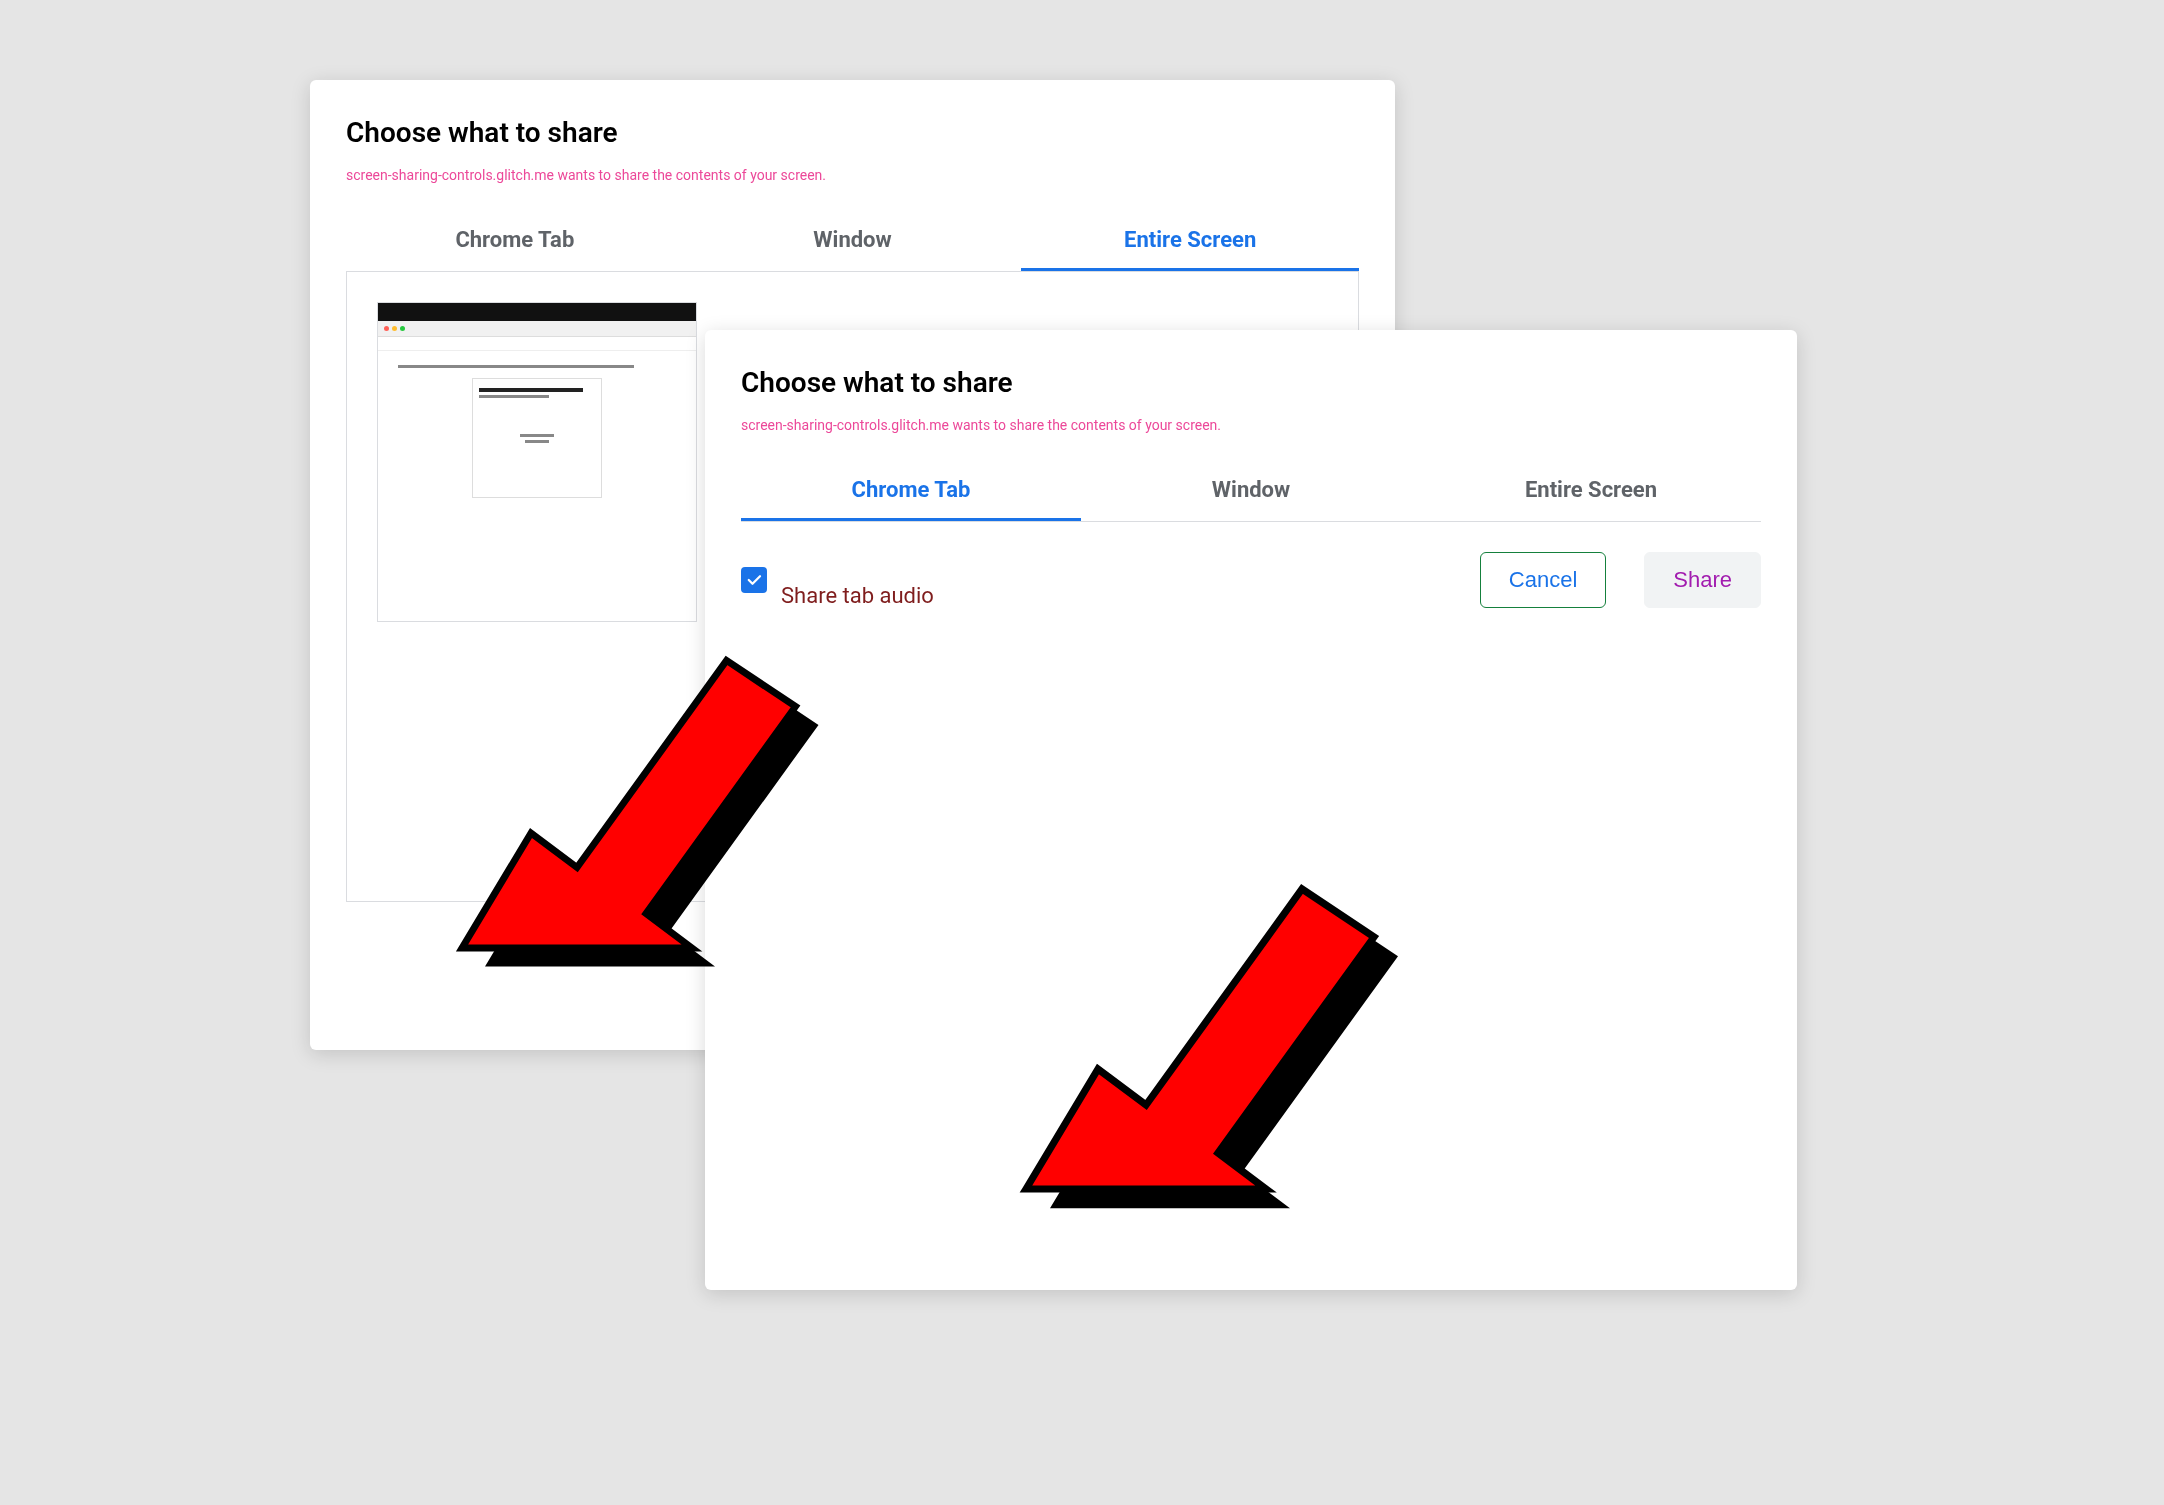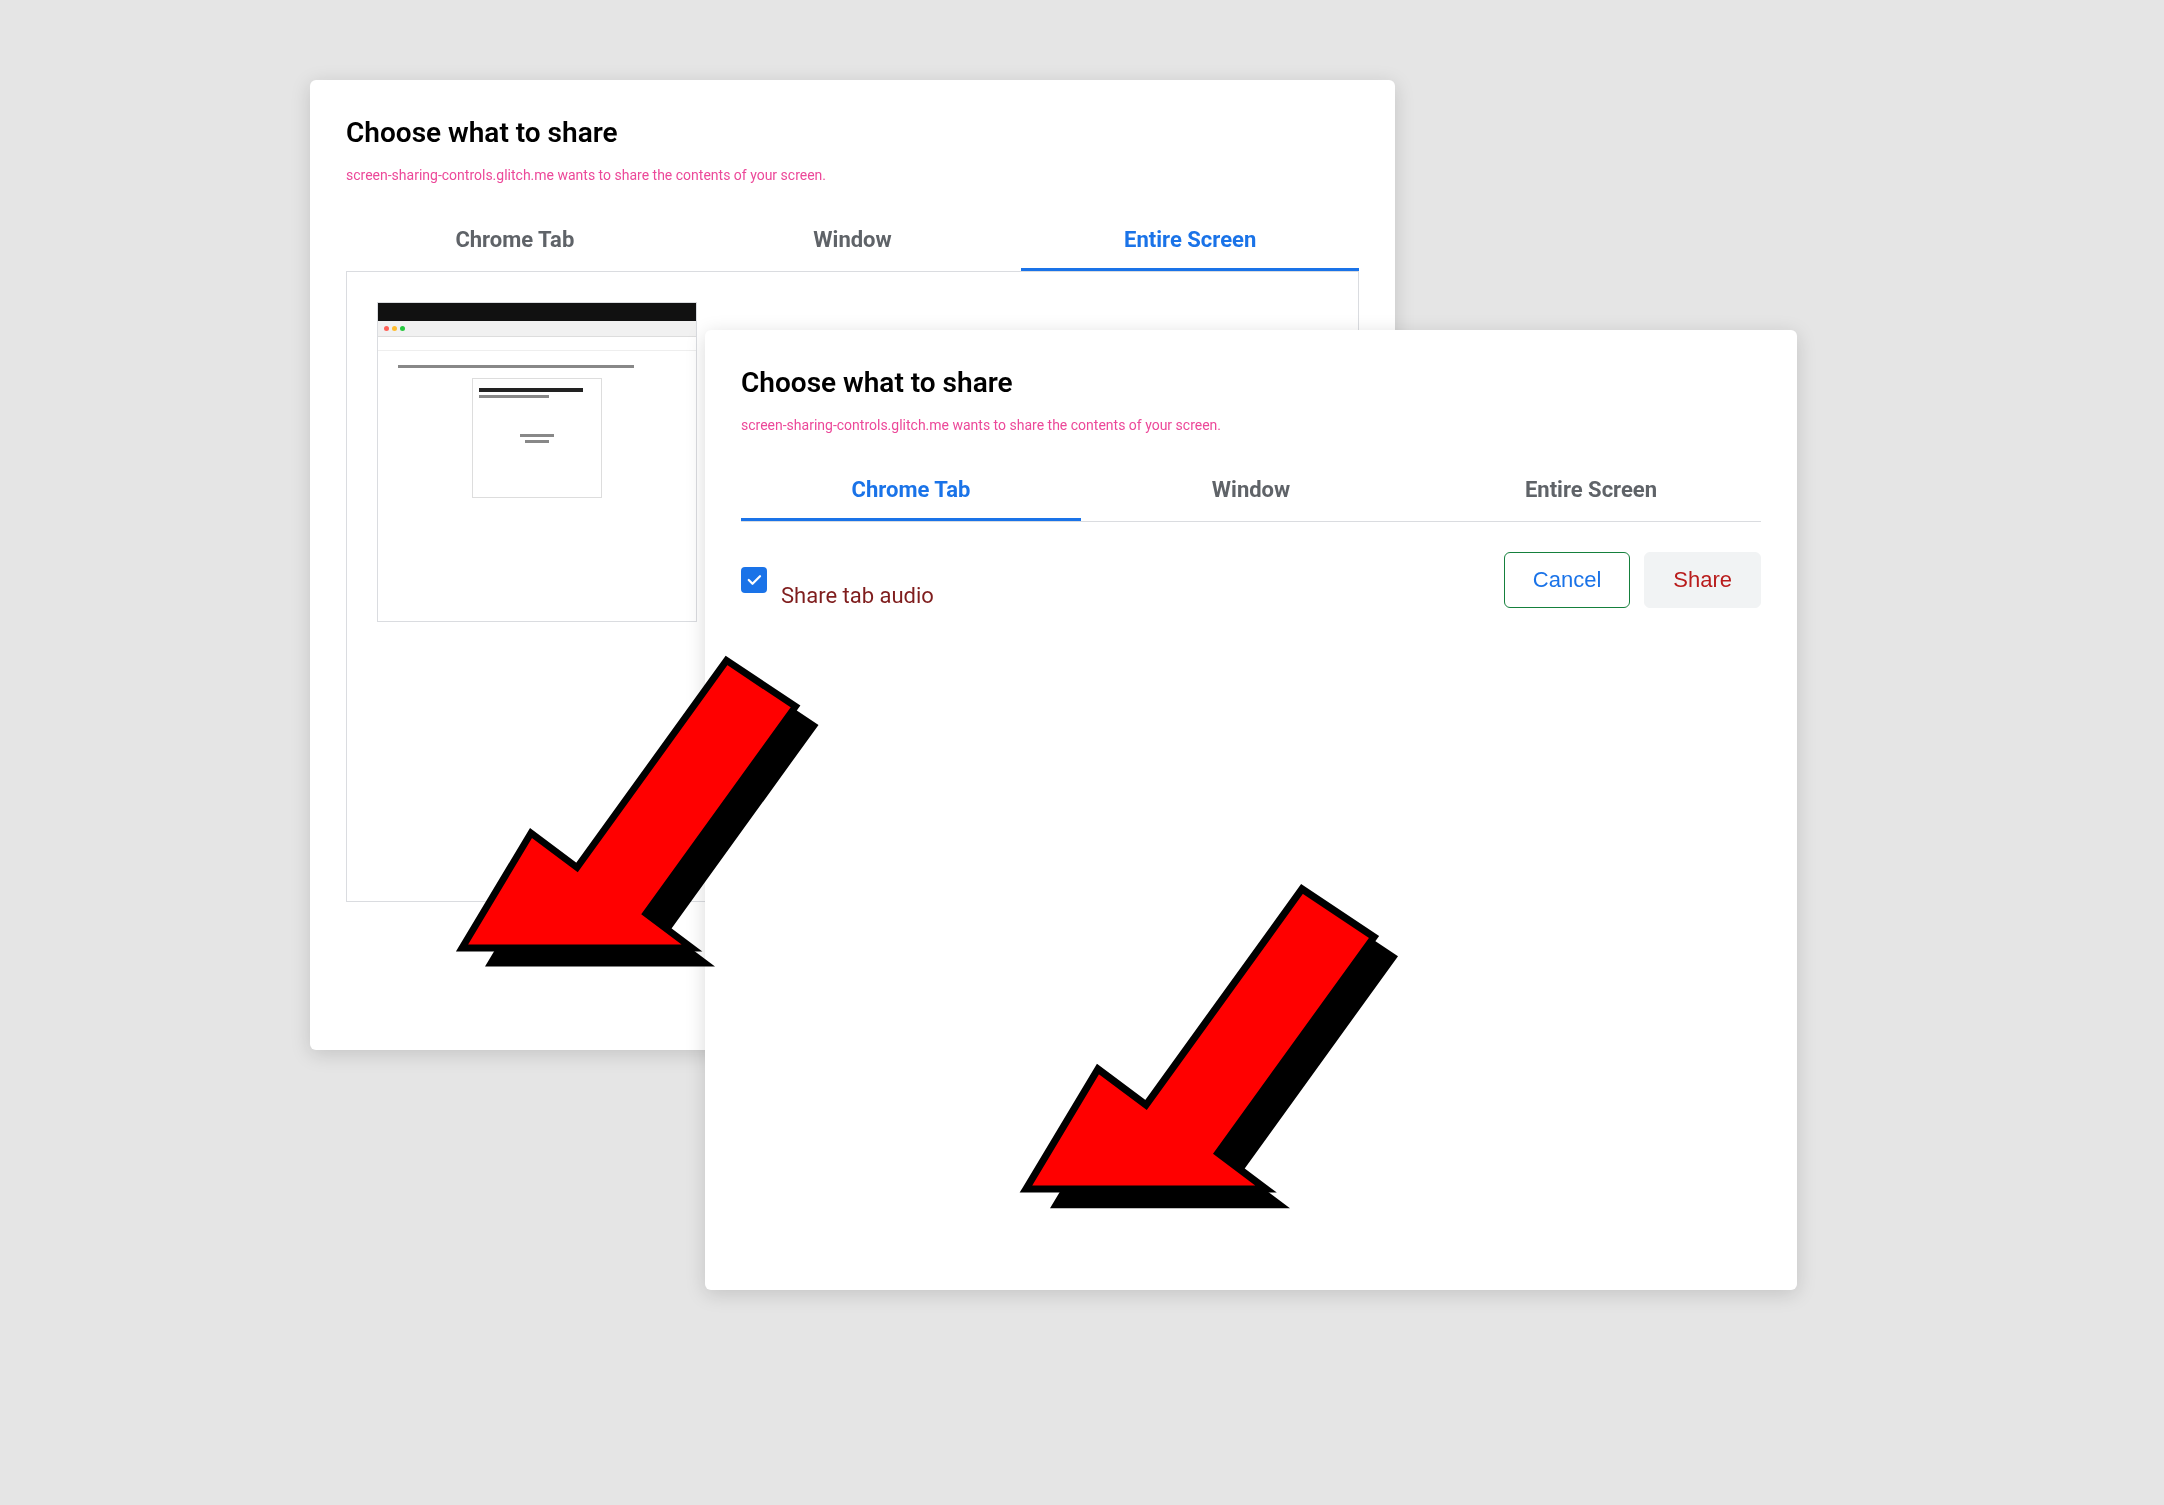--- a/index.html
+++ b/index.html
@@ -179,21 +179,21 @@
   .btns { margin-left:auto; display:flex; gap:14px; }
   .btn {
     padding: 14px 28px;
     font-size:22px;
     border-radius:6px;
     border:1px solid #15803d;
     background:#fff;
     cursor:pointer;
   }
   .btn-cancel { color:#1a73e8; font-weight:500;}
-  .btn-share { color:#b91c1c; background:#f1f3f4; border-color:#f1f3f4;}
+  .btn-share { color:#a21caf; background:#f1f3f4; border-color:#f1f3f4;margin-left:24px;}
   
   .arrow {
     position:absolute;
     pointer-events:none;
   }
 </style>
 </head>
 <body>
 
 <div class="dialog dialog-back">

